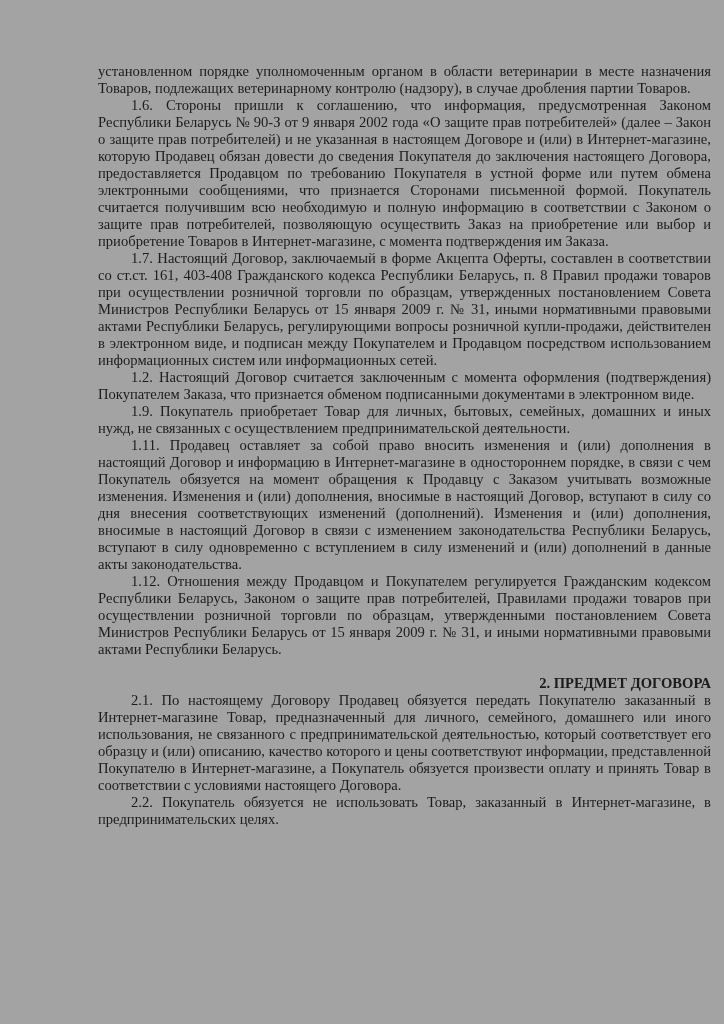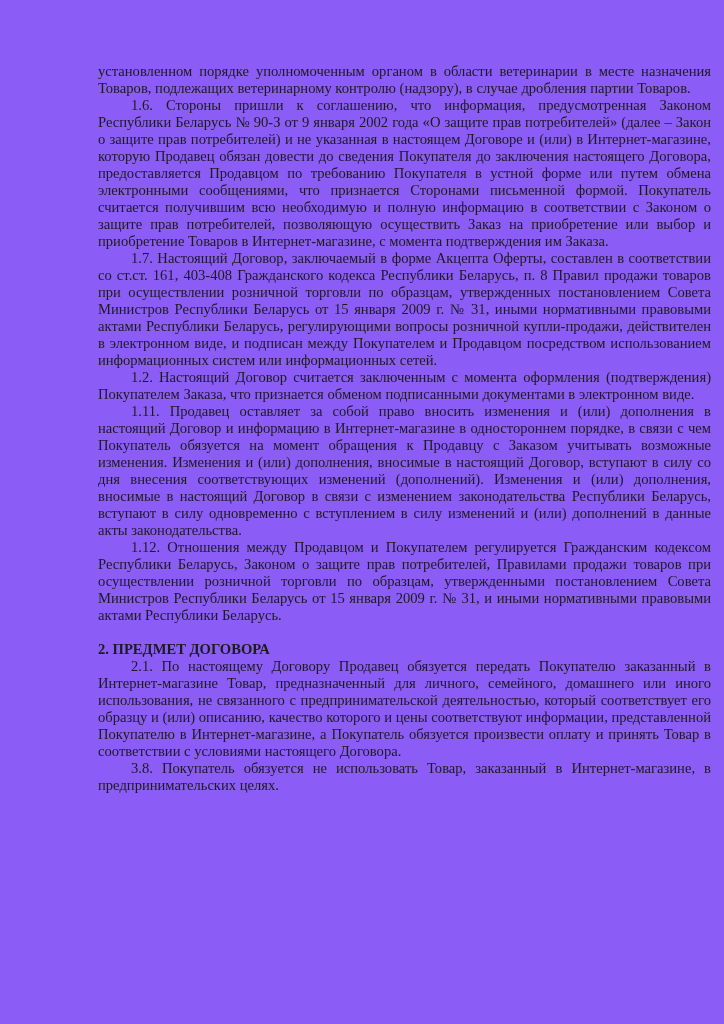--- a/index.html
+++ b/index.html
@@ -12,21 +12,21 @@
     height: 1024px;
     overflow: hidden;
     position: relative;
     font-family: "Liberation Serif", "DejaVu Serif", serif;
   }
   .page {
     position: absolute;
     top: 0; left: 0;
     width: 724px;
     height: 1024px;
-    background: #8b5cf6;
+    background: #a3a3a3;
   }
   .text-block {
     position: absolute;
     top: 63px;
     left: 98px;
     width: 613px;
     color: #1c1c1c;
     font-size: 14.6px;
     line-height: 17px;
     text-align: justify;
@@ -36,45 +36,46 @@
     margin: 0;
     padding: 0;
     text-indent: 33px;
   }
   .para.continuation {
     text-indent: 0;
   }
   .section-heading {
     margin: 17px 0 0 0;
     padding: 0;
-    text-align: left;
+    text-align: right;
     font-weight: bold;
     text-indent: 0;
   }
 </style>
 </head>
 <body>
 
 <div class="page">
   <div class="text-block">
 
     <p class="para continuation">установленном порядке уполномоченным органом в области ветеринарии в месте назначения Товаров, подлежащих ветеринарному контролю (надзору), в случае дробления партии Товаров.</p>
 
     <p class="para">1.6. Стороны пришли к соглашению, что информация, предусмотренная Законом Республики Беларусь № 90-З от 9 января 2002 года «О защите прав потребителей» (далее – Закон о защите прав потребителей) и не указанная в настоящем Договоре и (или) в Интернет-магазине, которую Продавец обязан довести до сведения Покупателя до заключения настоящего Договора, предоставляется Продавцом по требованию Покупателя в устной форме или путем обмена электронными сообщениями, что признается Сторонами письменной формой. Покупатель считается получившим всю необходимую и полную информацию в соответствии с Законом о защите прав потребителей, позволяющую осуществить Заказ на приобретение или выбор и приобретение Товаров в Интернет-магазине, с момента подтверждения им Заказа.</p>
 
     <p class="para">1.7. Настоящий Договор, заключаемый в форме Акцепта Оферты, составлен в соответствии со ст.ст. 161, 403-408 Гражданского кодекса Республики Беларусь, п. 8 Правил продажи товаров при осуществлении розничной торговли по образцам, утвержденных постановлением Совета Министров Республики Беларусь от 15 января 2009 г. № 31, иными нормативными правовыми актами Республики Беларусь, регулирующими вопросы розничной купли-продажи, действителен в электронном виде, и подписан между Покупателем и Продавцом посредством использованием информационных систем или информационных сетей.</p>
 
     <p class="para">1.2. Настоящий Договор считается заключенным с момента оформления (подтверждения) Покупателем Заказа, что признается обменом подписанными документами в электронном виде.</p>
 
+    <p class="para">1.9. Покупатель приобретает Товар для личных, бытовых, семейных, домашних и иных нужд, не связанных с осуществлением предпринимательской деятельности.</p>
 
 
     <p class="para">1.11. Продавец оставляет за собой право вносить изменения и (или) дополнения в настоящий Договор и информацию в Интернет-магазине в одностороннем порядке, в связи с чем Покупатель обязуется на момент обращения к Продавцу с Заказом учитывать возможные изменения. Изменения и (или) дополнения, вносимые в настоящий Договор, вступают в силу со дня внесения соответствующих изменений (дополнений). Изменения и (или) дополнения, вносимые в настоящий Договор в связи с изменением законодательства Республики Беларусь, вступают в силу одновременно с вступлением в силу изменений и (или) дополнений в данные акты законодательства.</p>
 
     <p class="para">1.12. Отношения между Продавцом и Покупателем регулируется Гражданским кодексом Республики Беларусь, Законом о защите прав потребителей, Правилами продажи товаров при осуществлении розничной торговли по образцам, утвержденными постановлением Совета Министров Республики Беларусь от 15 января 2009 г. № 31, и иными нормативными правовыми актами Республики Беларусь.</p>
 
     <p class="para section-heading">2. ПРЕДМЕТ ДОГОВОРА</p>
 
     <p class="para">2.1. По настоящему Договору Продавец обязуется передать Покупателю заказанный в Интернет-магазине Товар, предназначенный для личного, семейного, домашнего или иного использования, не связанного с предпринимательской деятельностью, который соответствует его образцу и (или) описанию, качество которого и цены соответствуют информации, представленной Покупателю в Интернет-магазине, а Покупатель обязуется произвести оплату и принять Товар в соответствии с условиями настоящего Договора.</p>
 
-    <p class="para">3.8. Покупатель обязуется не использовать Товар, заказанный в Интернет-магазине, в предпринимательских целях.</p>
+    <p class="para">2.2. Покупатель обязуется не использовать Товар, заказанный в Интернет-магазине, в предпринимательских целях.</p>
 
   </div>
 </div>
 
 </body></html>

